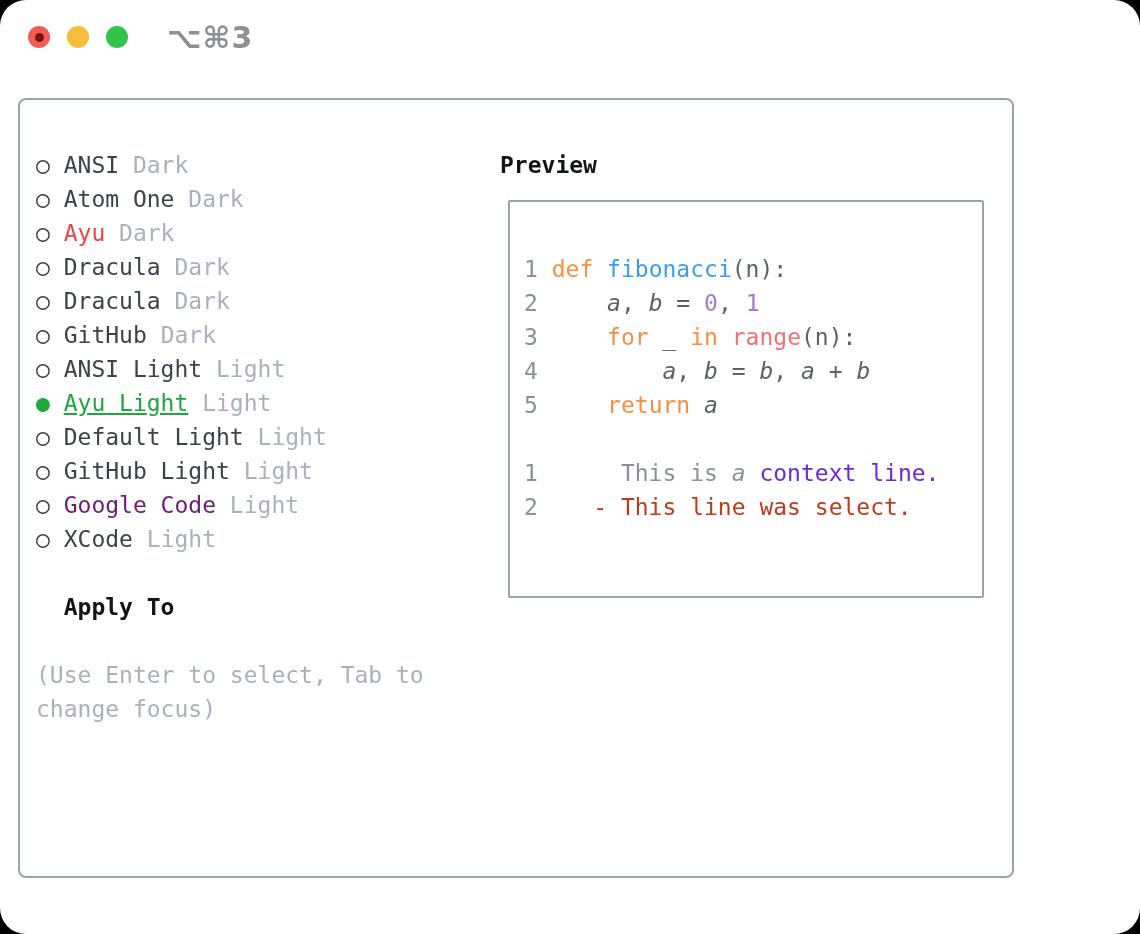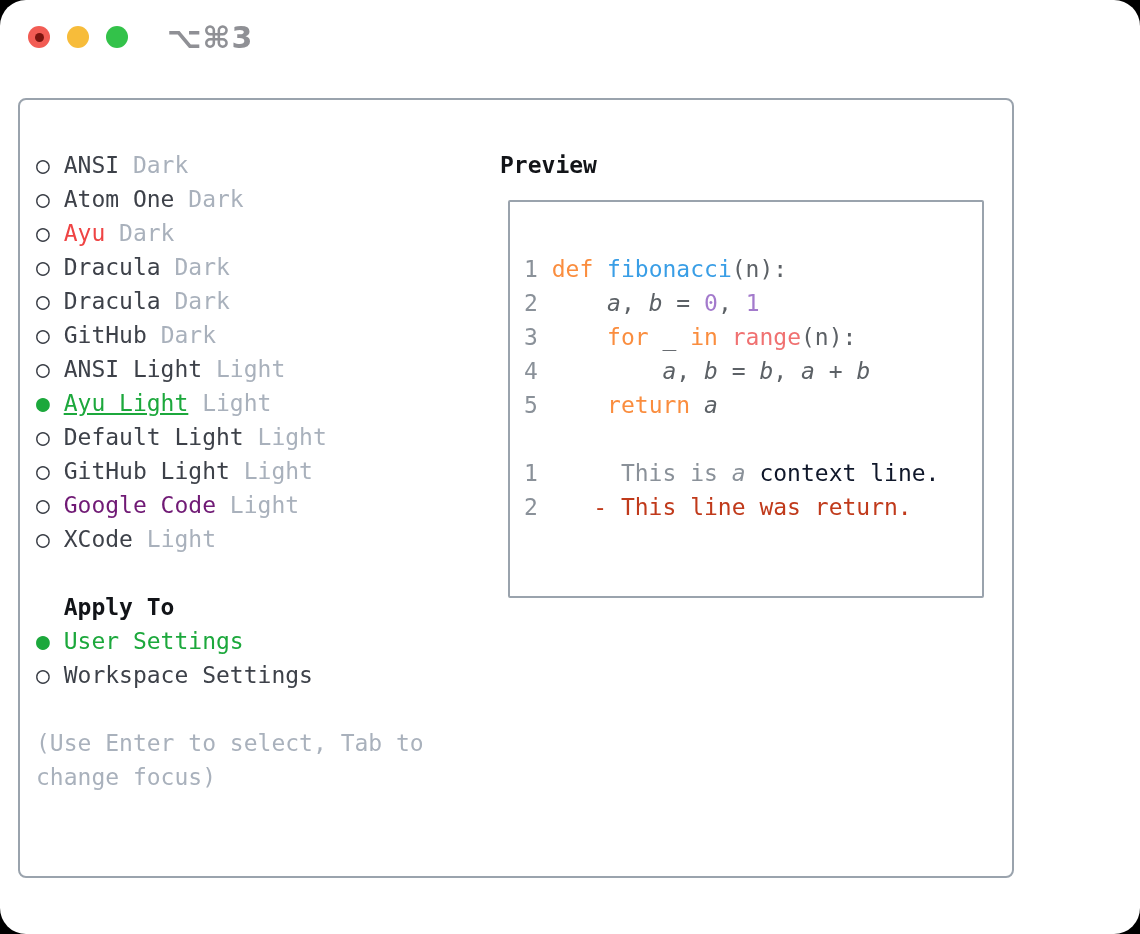--- a/index.html
+++ b/index.html
@@ -83,41 +83,37 @@
           <div class="line row"><span class="marker" style="color: rgb(61, 65, 73);">○</span><span style="color: rgb(61, 65, 73);">Default Light</span><span class="variant" style="color: rgb(169, 177, 188);">Light</span></div>
           <div class="line row"><span class="marker" style="color: rgb(61, 65, 73);">○</span><span style="color: rgb(61, 65, 73);">GitHub Light</span><span class="variant" style="color: rgb(169, 177, 188);">Light</span></div>
           <div class="line row"><span class="marker" style="color: rgb(61, 65, 73);">○</span><span style="color: #701a75;">Google Code</span><span class="variant" style="color: rgb(169, 177, 188);">Light</span></div>
           <div class="line row"><span class="marker" style="color: rgb(61, 65, 73);">○</span><span style="color: rgb(61, 65, 73);">XCode</span><span class="variant" style="color: rgb(169, 177, 188);">Light</span></div>
         </div>
 
       <div class="spacer"></div>
 
       <div class="line heading indent2" style="color: rgb(18, 20, 24);">Apply To</div>
 
-      <div id="apply-list">
-          <div class="line row"><span class="marker" style="color: rgb(28, 168, 60);">●</span><span style="color: rgb(28, 168, 60);">User Settings</span></div>
-          <div class="line row"><span class="marker" style="color: rgb(61, 65, 73);">○</span><span style="color: rgb(61, 65, 73);">Workspace Settings</span></div>
-        </div>
 
       <div class="spacer"></div>
 
       <div class="line help" style="color: rgb(169, 177, 188);">(Use Enter to select, Tab to</div>
       <div class="line help" style="color: rgb(169, 177, 188);">change focus)</div>
     </div>
 
     <div class="preview-heading line heading" style="color: rgb(18, 20, 24);">Preview</div>
 
     <div class="preview-box" id="preview-box">
         <div>
           <div class="line pline"><span class="num" style="color: rgb(138, 145, 153);">1</span><span style="color: rgb(92, 97, 102);"> </span><span style="color: rgb(250, 141, 62);">def</span><span style="color: rgb(92, 97, 102);"> </span><span style="color: rgb(57, 158, 230);">fibonacci</span><span style="color: rgb(92, 97, 102);">(n):</span></div>
           <div class="line pline"><span class="num" style="color: rgb(138, 145, 153);">2</span><span style="color: rgb(92, 97, 102);">     </span><span class="it" style="color: rgb(92, 97, 102);">a</span><span style="color: rgb(92, 97, 102);">, </span><span class="it" style="color: rgb(92, 97, 102);">b</span><span style="color: rgb(92, 97, 102);"> = </span><span style="color: rgb(163, 122, 204);">0</span><span style="color: rgb(92, 97, 102);">, </span><span style="color: rgb(163, 122, 204);">1</span></div>
           <div class="line pline"><span class="num" style="color: rgb(138, 145, 153);">3</span><span style="color: rgb(92, 97, 102);">     </span><span style="color: rgb(250, 141, 62);">for</span><span style="color: rgb(92, 97, 102);"> _ </span><span style="color: rgb(250, 141, 62);">in</span><span style="color: rgb(92, 97, 102);"> </span><span style="color: rgb(240, 113, 113);">range</span><span style="color: rgb(92, 97, 102);">(n):</span></div>
           <div class="line pline"><span class="num" style="color: rgb(138, 145, 153);">4</span><span style="color: rgb(92, 97, 102);">         </span><span class="it" style="color: rgb(92, 97, 102);">a</span><span style="color: rgb(92, 97, 102);">, </span><span class="it" style="color: rgb(92, 97, 102);">b</span><span style="color: rgb(92, 97, 102);"> = </span><span class="it" style="color: rgb(92, 97, 102);">b</span><span style="color: rgb(92, 97, 102);">, </span><span class="it" style="color: rgb(92, 97, 102);">a</span><span style="color: rgb(92, 97, 102);"> + </span><span class="it" style="color: rgb(92, 97, 102);">b</span></div>
           <div class="line pline"><span class="num" style="color: rgb(138, 145, 153);">5</span><span style="color: rgb(92, 97, 102);">     </span><span style="color: rgb(250, 141, 62);">return</span><span style="color: rgb(92, 97, 102);"> </span><span class="it" style="color: rgb(92, 97, 102);">a</span></div>
         </div>
         <div class="diff-block">
-          <div class="line pline"><span class="num" style="color: rgb(138, 145, 153);">1</span><span style="color: rgb(138, 145, 153);">      This is </span><span class="it" style="color: rgb(138, 145, 153);">a</span><span style="color: #0f172a;"> context line.</span></div>
-          <div class="line pline"><span class="num" style="color: rgb(138, 145, 153);">2</span><span style="color: rgb(92, 97, 102);">    </span><span style="color: rgb(192, 58, 27);">- This line was return.</span></div>
+          <div class="line pline"><span class="num" style="color: rgb(138, 145, 153);">1</span><span style="color: rgb(138, 145, 153);">      This is </span><span class="it" style="color: rgb(138, 145, 153);">a</span><span style="color: #6d28d9;"> context line.</span></div>
+          <div class="line pline"><span class="num" style="color: rgb(138, 145, 153);">2</span><span style="color: rgb(92, 97, 102);">    </span><span style="color: rgb(192, 58, 27);">- This line was select.</span></div>
         </div>
       </div>
 
   </div>
 </div>
 
 </body></html>

